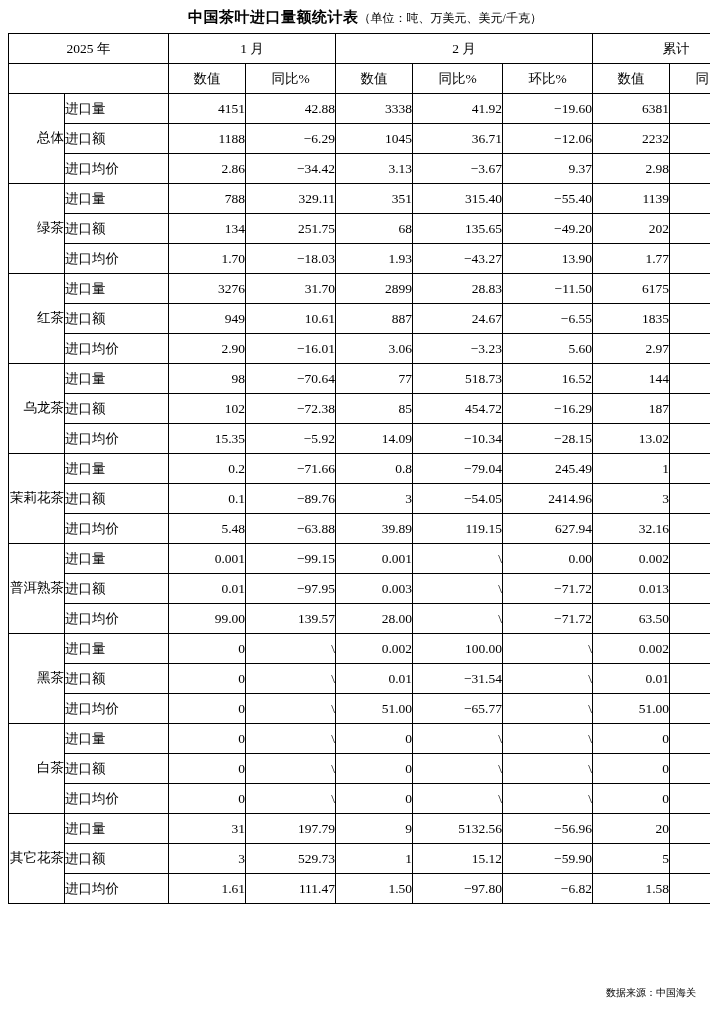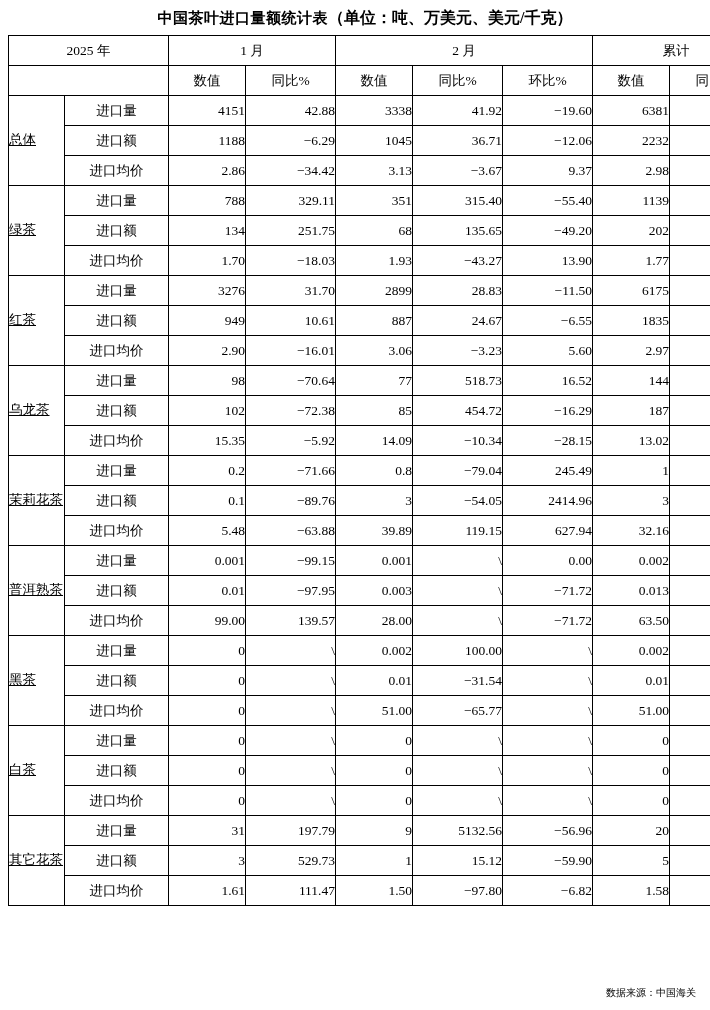--- a/index.html
+++ b/index.html
@@ -27,47 +27,45 @@
     white-space: nowrap;
   }
   .title-main {
     font-family: "Liberation Serif", serif;
     font-size: 15px;
     font-weight: bold;
     letter-spacing: 0.5px;
     margin-left: 20px;
   }
   .title-unit {
-    font-size: 16px;
-    font-weight: bold;
+    font-size: 12px;
+    font-weight: normal;
   }
   table.main {
     border-collapse: collapse;
     table-layout: fixed;
     width: 694px;
     margin: 0 auto;
   }
   table.main td, table.main th {
     border: 1px solid #000000;
     font-size: 13.5px;
     font-weight: normal;
     padding: 0;
     height: 29px;
     vertical-align: middle;
     background: #ffffff;
   }
   .hdr { text-align: center; font-size: 14px; }
   .cat {
-    text-align: left;
+    text-align: right;
     font-size: 14px;
     line-height: 1.05;
-    text-decoration: underline;
   }
   .item {
-    text-align: center;
     font-size: 13.5px;
   }
   .num {
     text-align: right;
     padding-right: 9px;
     font-size: 13.5px;
     font-family: "Liberation Serif", serif;
   }
   .slash {
     text-align: right;

